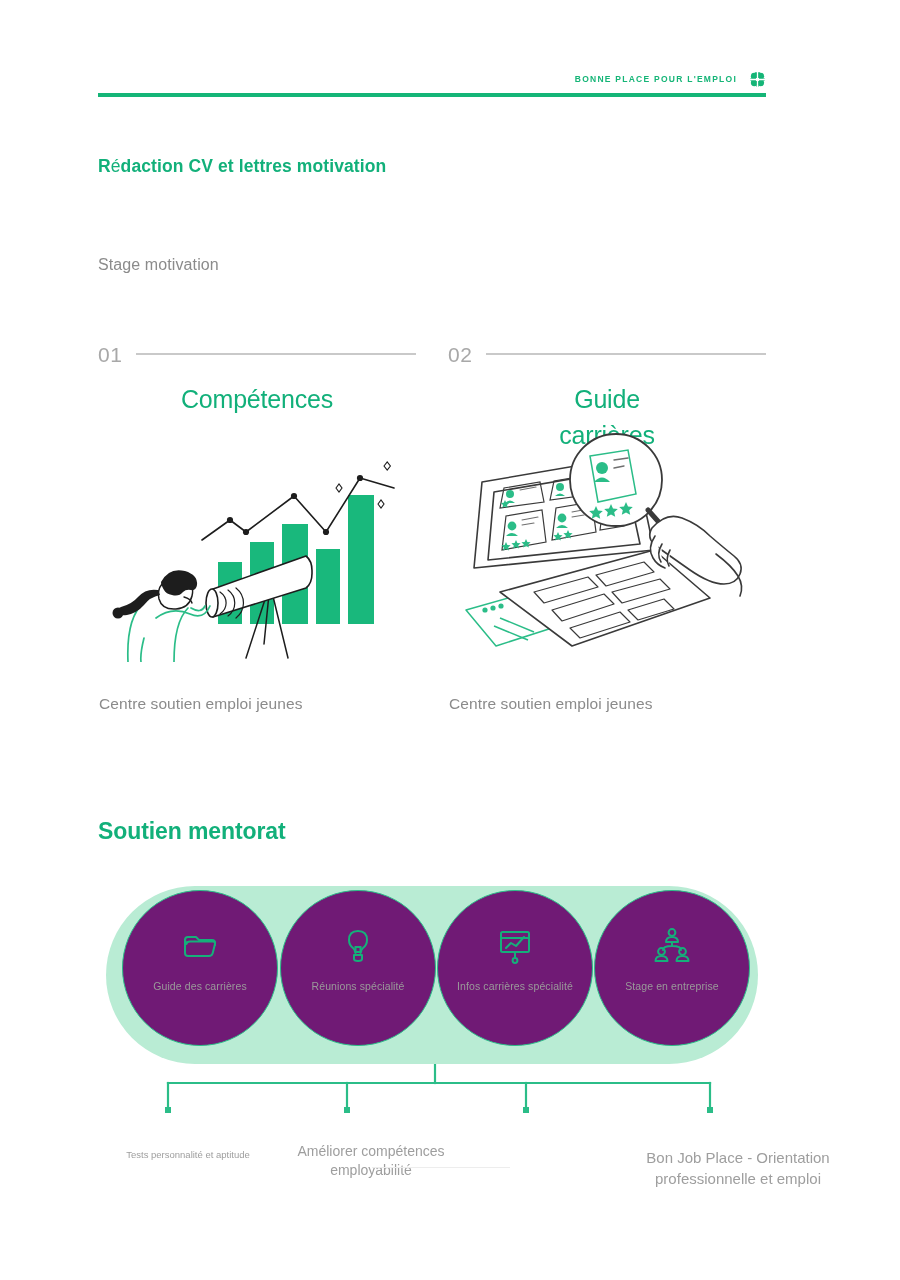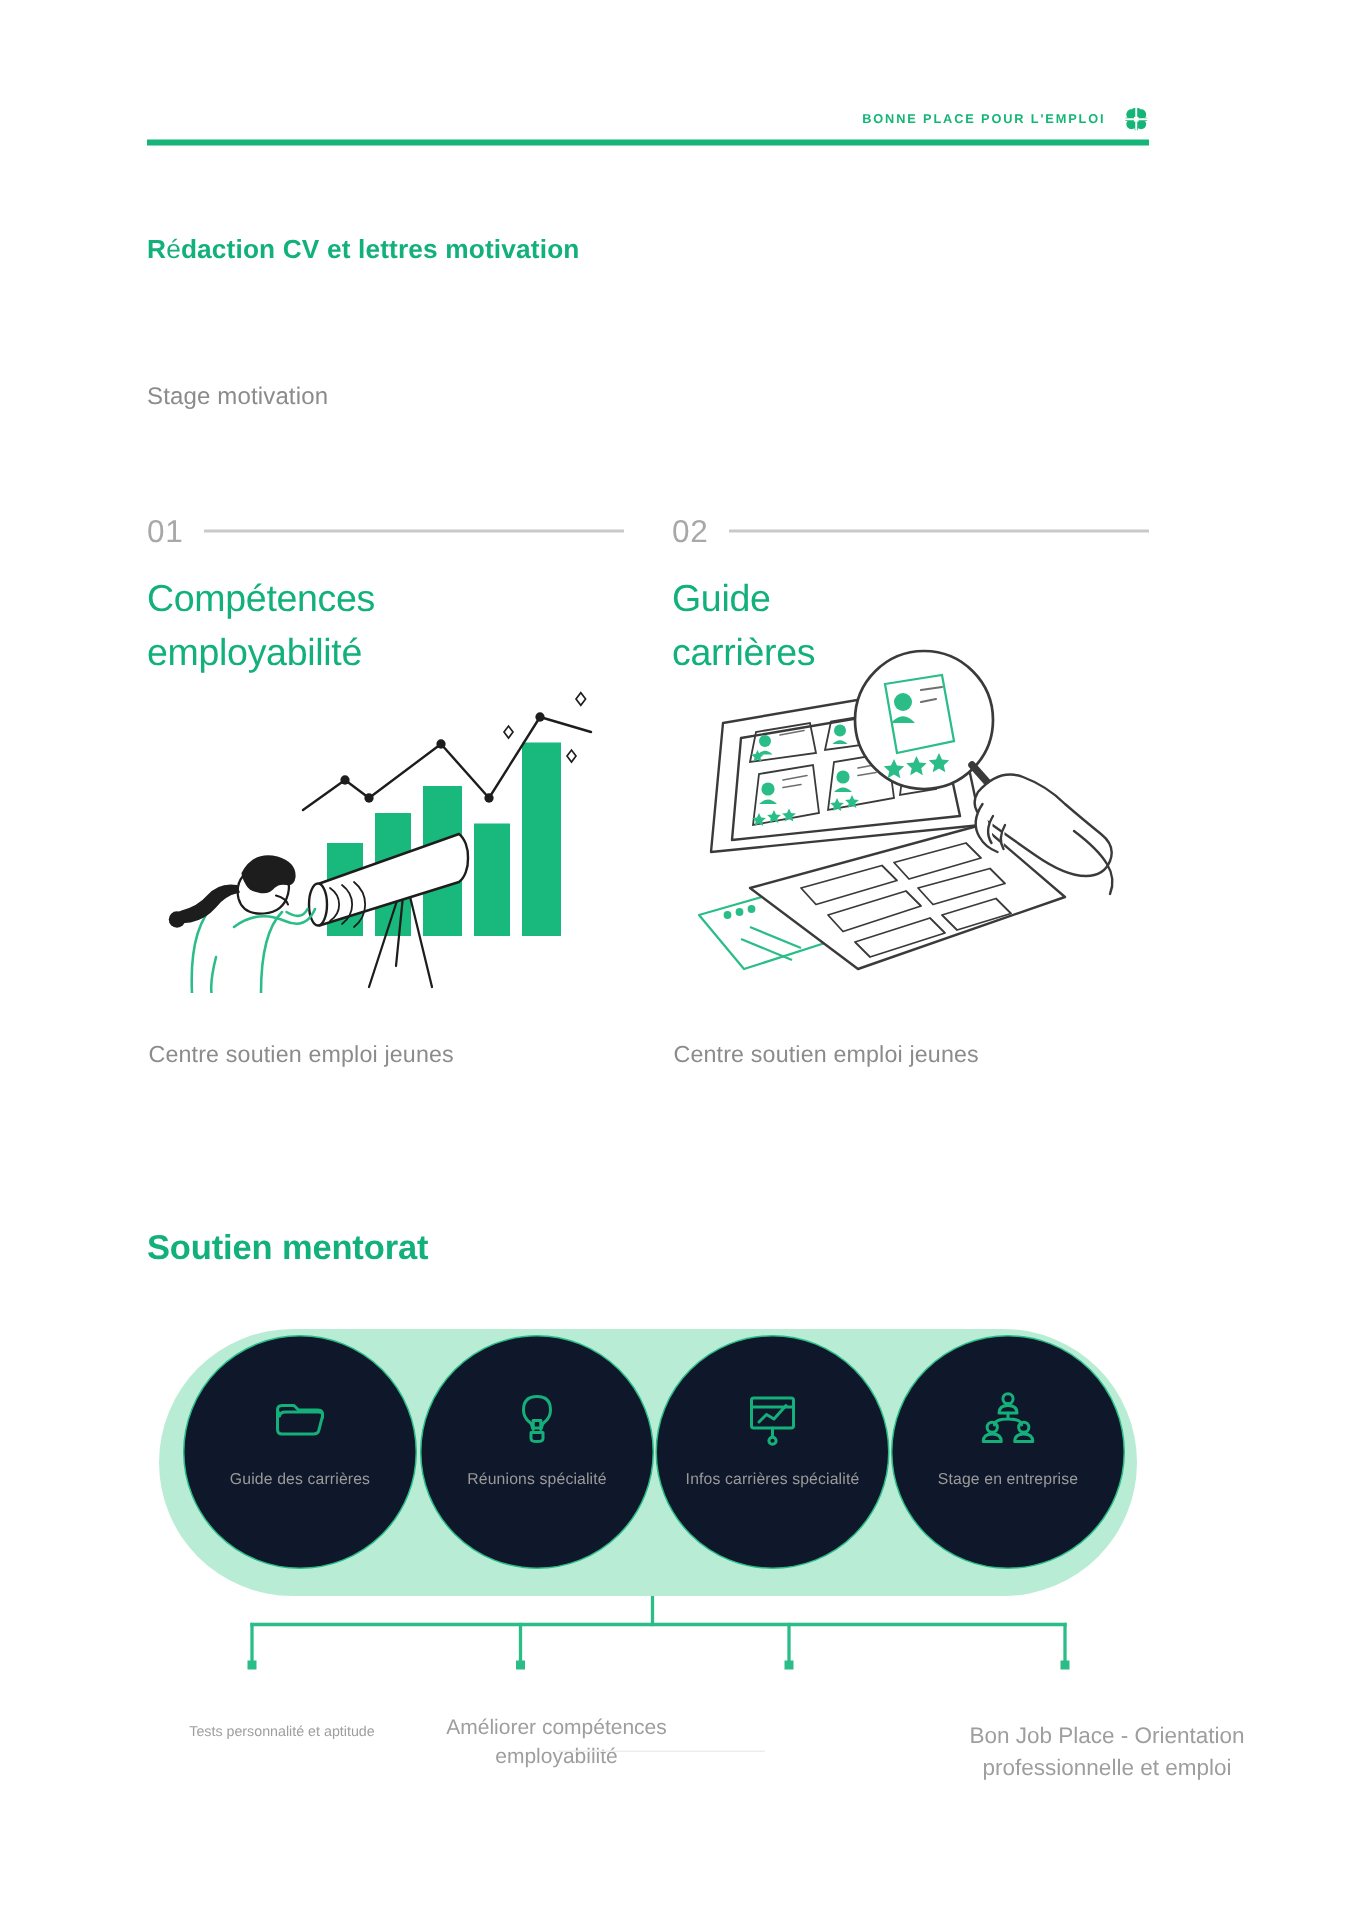--- a/index.html
+++ b/index.html
@@ -88,20 +88,21 @@
     left: 98px;
     top: 340px;
     width: 668px;
     height: 390px;
   }
   .card {
     position: absolute;
     top: 0;
     width: 318px;
     height: 390px;
+    text-align: center;
   }
   .card.col1 { left: 0; }
   .card.col2 { left: 350px; }
 
   .card-numrow {
     display: flex;
     align-items: center;
     gap: 14px;
     height: 28px;
   }
@@ -175,21 +176,21 @@
     top: 4px;
     width: 668px;
     height: 170px;
   }
   .circle {
     position: absolute;
     top: 0;
     width: 156px;
     height: 156px;
     border-radius: 50%;
-    background: #0f172a;
+    background: #701a75;
     border: 1.3px solid #2bbd88;
     box-sizing: border-box;
     display: flex;
     flex-direction: column;
     align-items: center;
     justify-content: flex-start;
   }
   .circle .ic {
     margin-top: 35px;
     width: 40px;
@@ -289,21 +290,20 @@
 
   <div class="cards">
 
     <div class="card col1">
       <div class="card-numrow">
         <span class="card-num">01</span>
         <span class="card-rule"></span>
       </div>
       <div class="card-heading">
         <div>Compétences</div>
-        <div>employabilité</div>
       </div>
       <div class="card-art">
         <svg width="318" height="230" viewBox="0 0 318 230">
 
           <g fill="#19b87c">
             <rect x="120" y="130" width="24" height="62"></rect>
             <rect x="152" y="110" width="24" height="82"></rect>
             <rect x="184" y="92" width="26" height="100"></rect>
             <rect x="218" y="117" width="24" height="75"></rect>
             <rect x="250" y="63" width="26" height="129"></rect>

